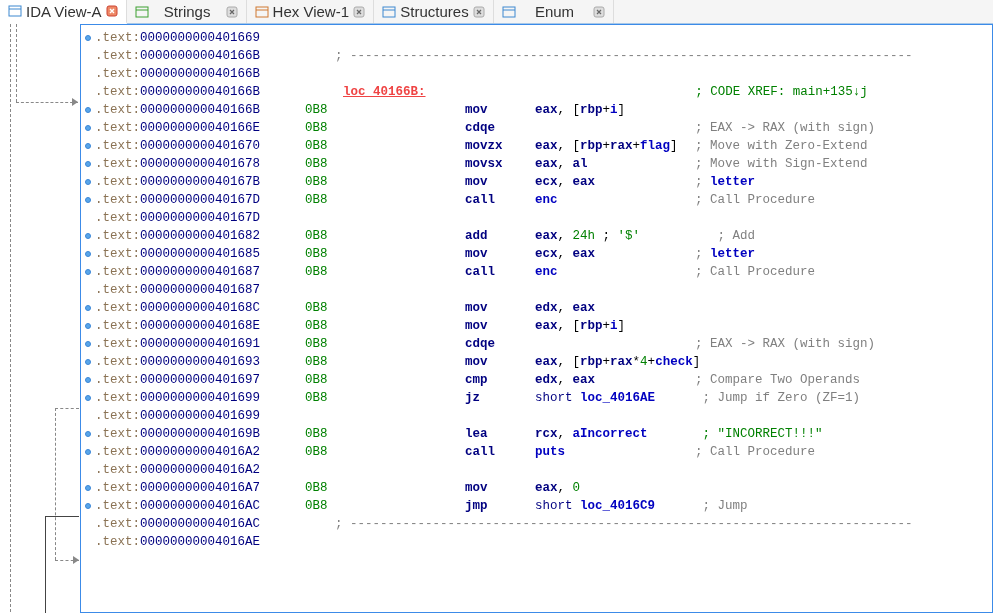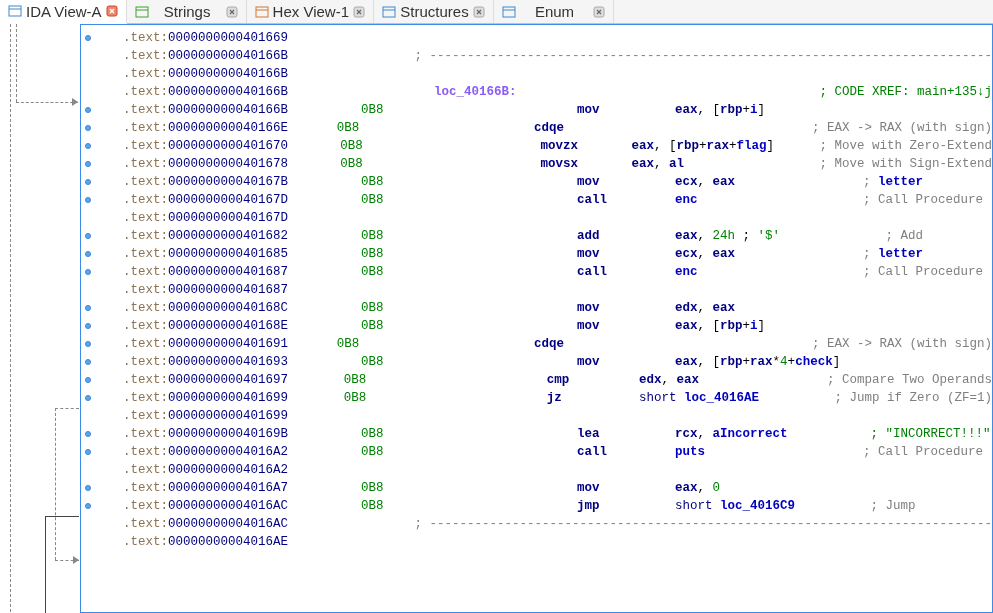--- a/index.html
+++ b/index.html
@@ -55,38 +55,37 @@
       overflow: auto;
       position: relative;
       padding-top: 4px;
     }
     .code-line {
       display: flex;
       align-items: center;
       height: 18px;
       white-space: pre;
       padding-left: 4px;
-      gap: 28px;
     }
     .dot {
       width: 6px; height: 6px; border-radius: 50%;
       background: #5aa6e8;
       border: 1px solid #3a86d8;
       flex-shrink: 0;
       margin-right: 4px;
     }
     .dot.hidden { visibility: hidden; }
     .seg-text { color: #8b7355; }
     .addr { color: #000080; font-weight: normal; }
     .sp { color: #008000; }
     .mn { color: #000080; }
     .reg { color: #000080; font-weight:700;}
     .num { color: #008000; }
     .glb { color: #0000c0; font-weight:600; }
-    .lbl { color: #8b5cf6; font-weight: bold; }
+    .lbl { color: #ef4444; font-weight: bold; text-decoration: underline; }
     .str { color: #008000; }
     .cmt { color: #808080; }
     .cmtxref { color: #008000; }
     .dashline { color: #808080; }
     .col-addr { width: 210px; display: inline-block; }
     .col-sp { width: 30px; display: inline-block; }
     .col-pad { width: 130px; display: inline-block; }
     .col-mn { width: 70px; display: inline-block; font-weight: bold; }
     .col-ops { display: inline-block; min-width: 160px; }
     .col-cmt { display: inline-block; }

